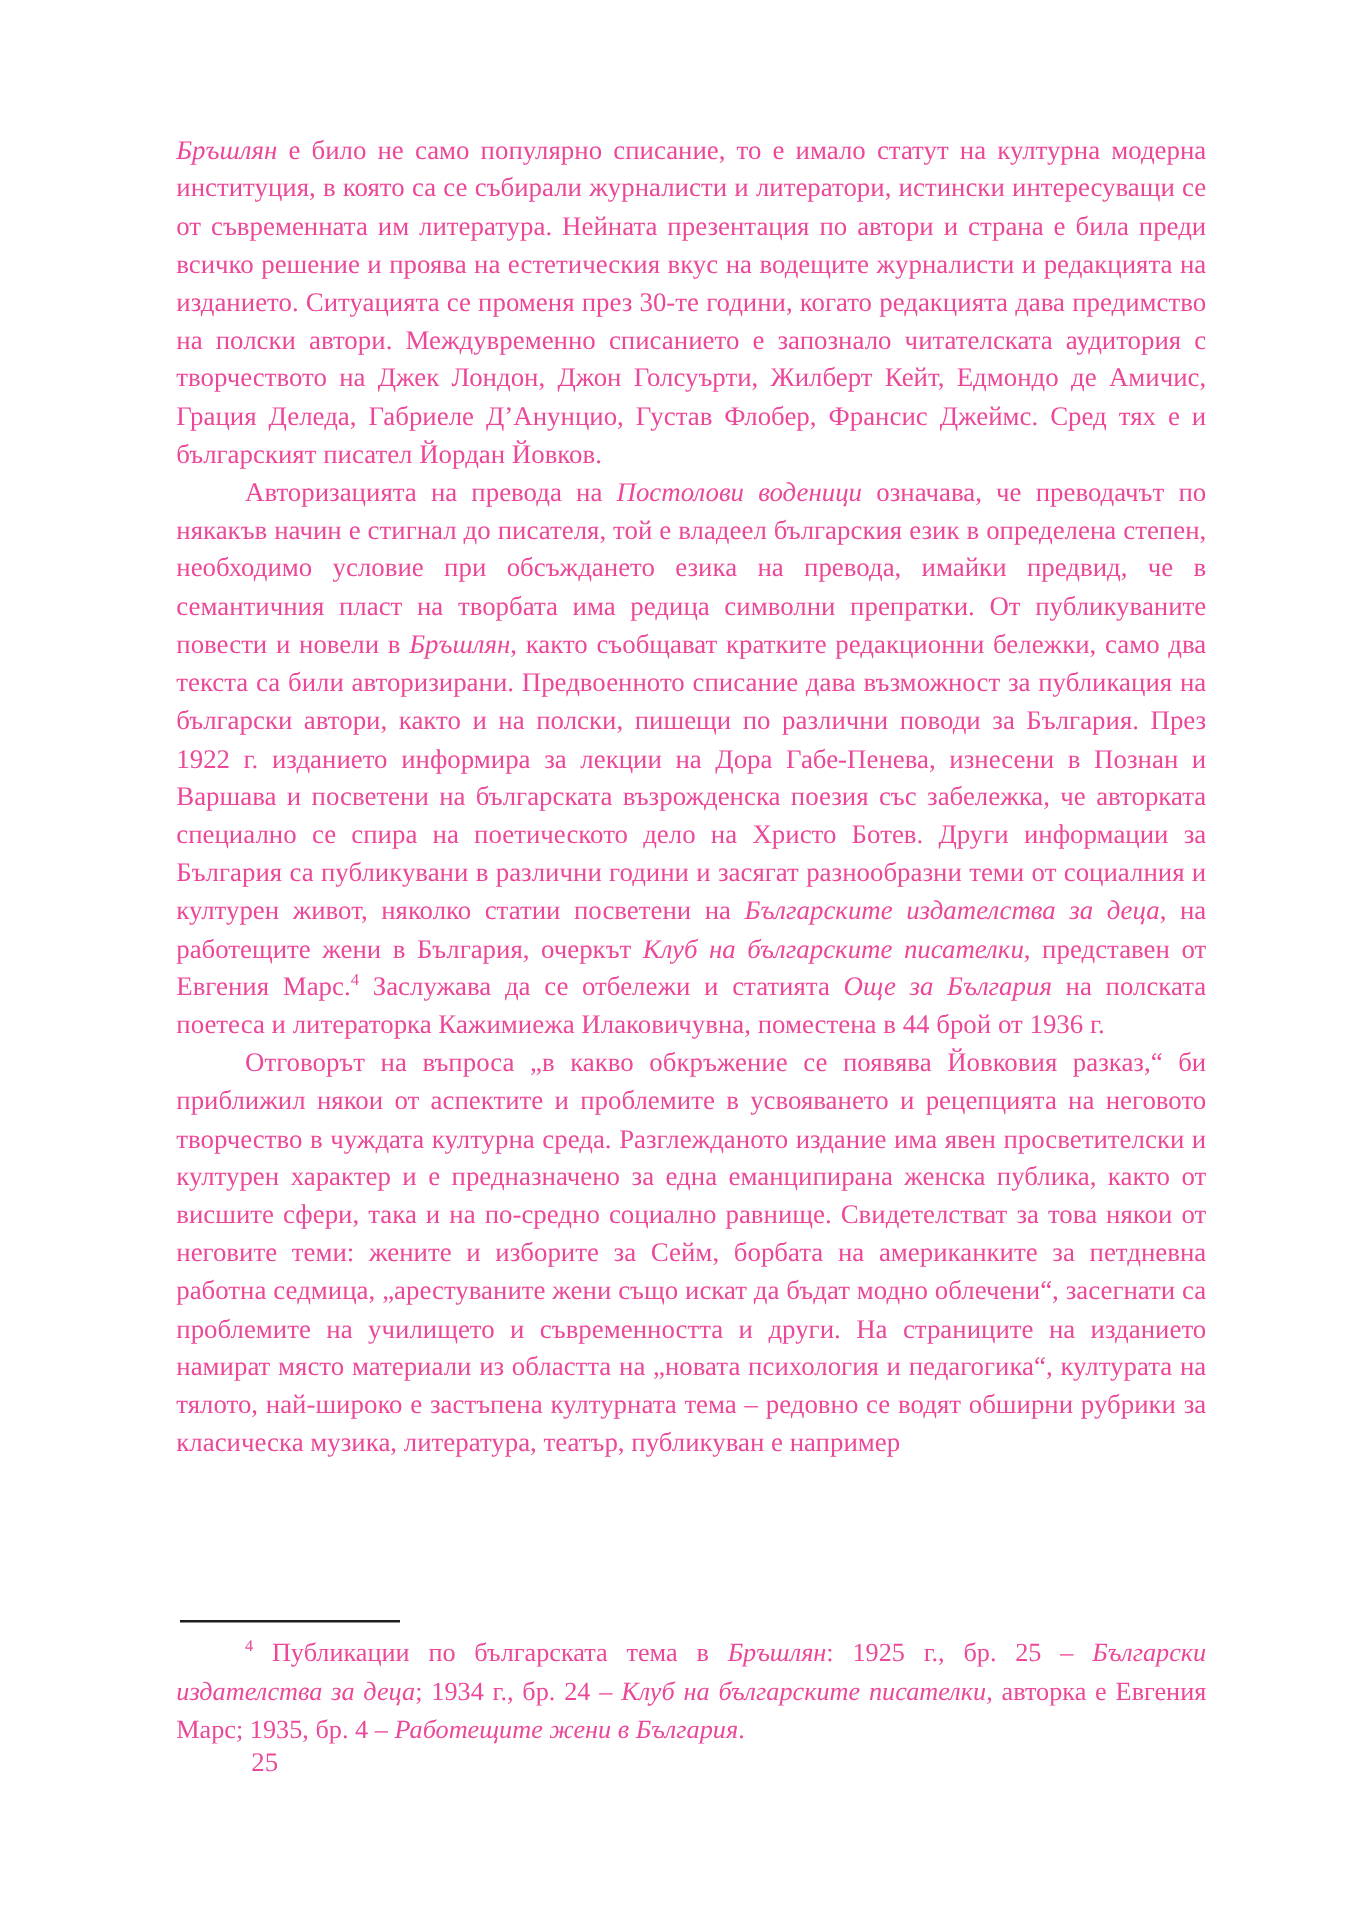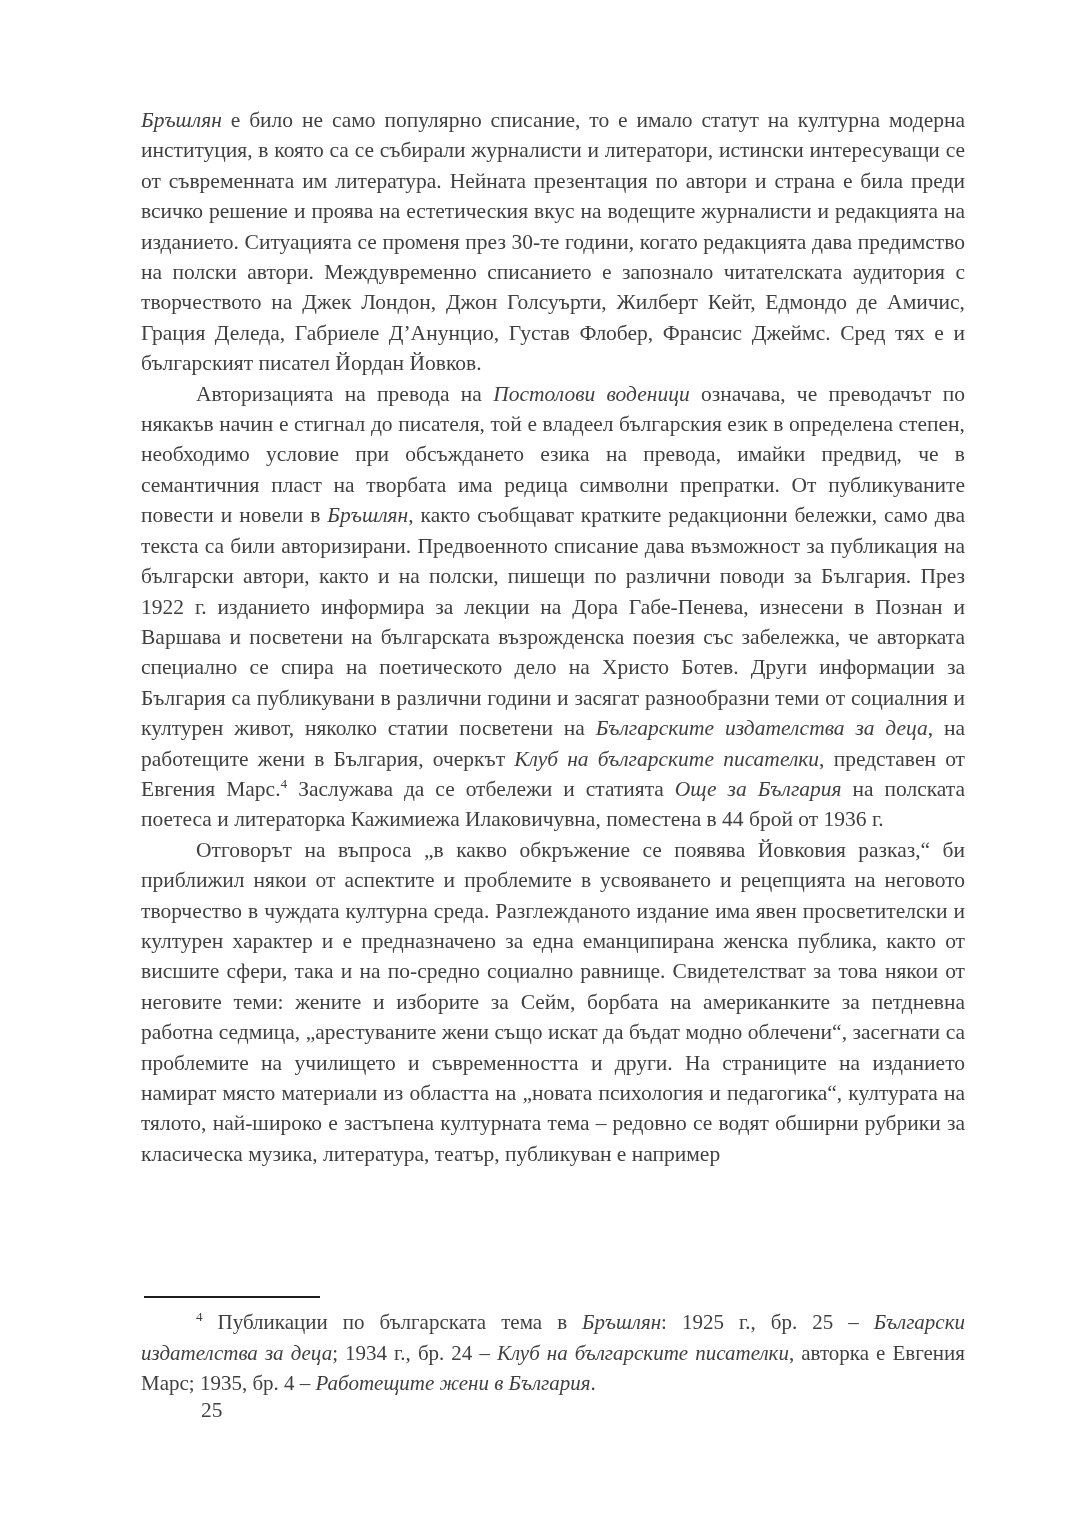--- a/index.html
+++ b/index.html
@@ -6,21 +6,21 @@
     margin: 0;
     padding: 0;
     background: #ffffff;
   }
   .page {
     position: relative;
     width: 1080px;
     height: 1534px;
     background: #ffffff;
     font-family: "Liberation Serif", "DejaVu Serif", serif;
-    color: #404040;
+    color: #ec4899;
     overflow: hidden;
   }
   .text-block {
     position: absolute;
     left: 141px;
     top: 105px;
     width: 824px;
     font-size: 21.5px;
     line-height: 30.4px;
     text-align: justify;

